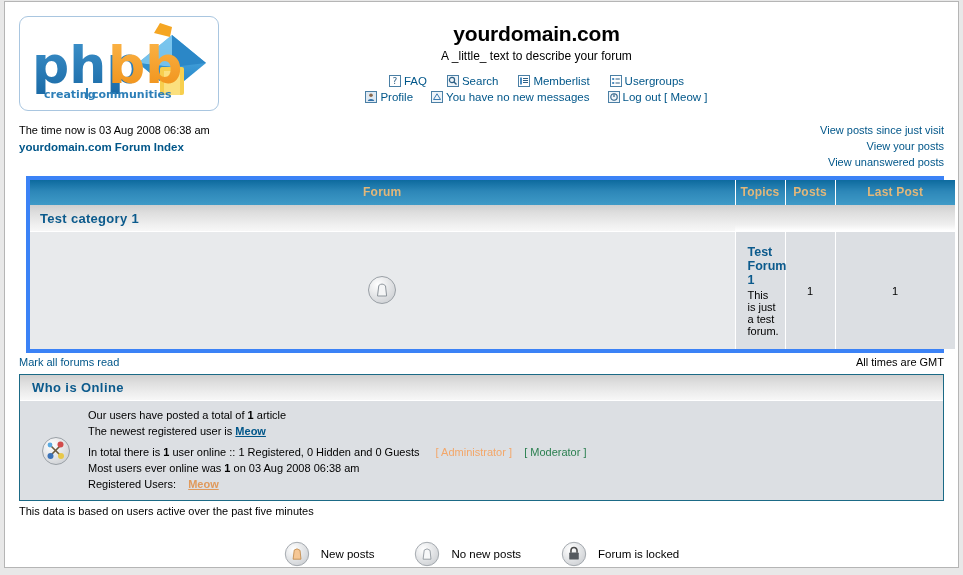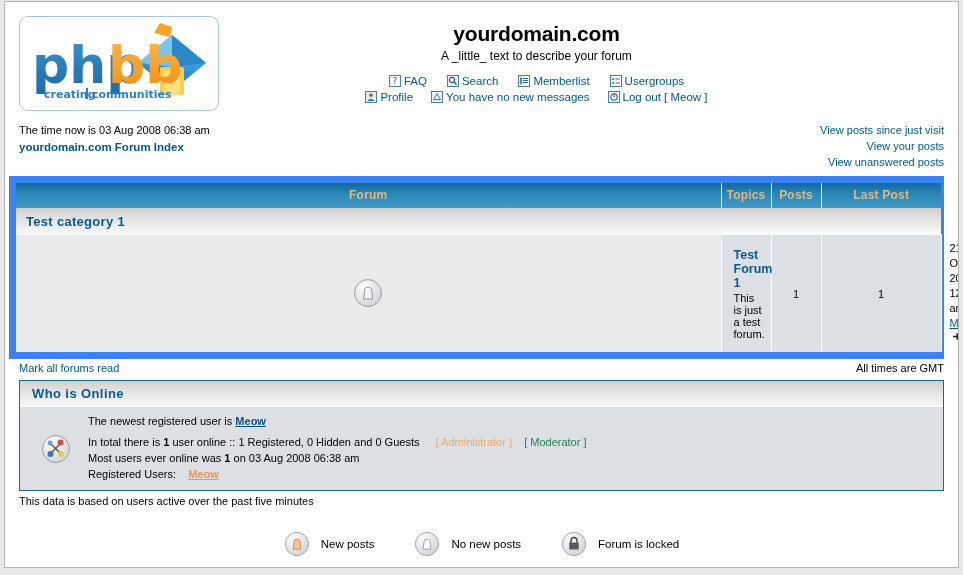--- a/index.html
+++ b/index.html
@@ -90,22 +90,22 @@
   .visit-right { text-align: right; line-height: 1.45; }
   .visit-right a, .forum-index-link {
     color: #005689;
     text-decoration: none;
     cursor: pointer;
   }
   .forum-index-link { font-weight: bold; font-size: 11.5px; }
 
   
   .tbl-wrap {
-    margin: 5px 14px 0 4px;
-    border: 7px solid #3b82f6;
+    margin: 5px 14px 0 21px;
+    border: 4px solid #3b82f6;
     background: #15803d;
   }
   table.forums {
     width: 100%;
     border-collapse: collapse;
     table-layout: fixed;
   }
   table.forums th {
     background: linear-gradient(to bottom, #0d6a9e 0%, #2d87b8 45%, #3f9ac7 100%);
     color: #e2b77a;
@@ -473,20 +473,25 @@
           <line x1="20" y1="20" x2="9" y2="9" stroke="#6b5a3e" stroke-width="1.6"></line>
           <circle cx="19.5" cy="8.5" r="3" fill="#d24b4b"></circle>
           <circle cx="9.5" cy="20" r="3" fill="#3c73b8"></circle>
           <circle cx="20" cy="20" r="3" fill="#e8c84a"></circle>
           <circle cx="9" cy="9" r="2.4" fill="#5aa9e0"></circle>
         </svg>
       </div>
       <div class="online-text">
         <div class="grp1">
           <div>
+            <span>Our users have posted a total of</span>
+            <span class="bold">1</span>
+            <span>article</span>
+          </div>
+          <div>
             <span>The newest registered user is</span>
             <a>Meow</a>
           </div>
         </div>
         <div>
           <div>
             <span>In total there is</span>
             <span class="bold">1</span>
             <span>user online :: 1 Registered, 0 Hidden and 0 Guests</span>
             <span style="display:inline-block;width:10px"></span>

